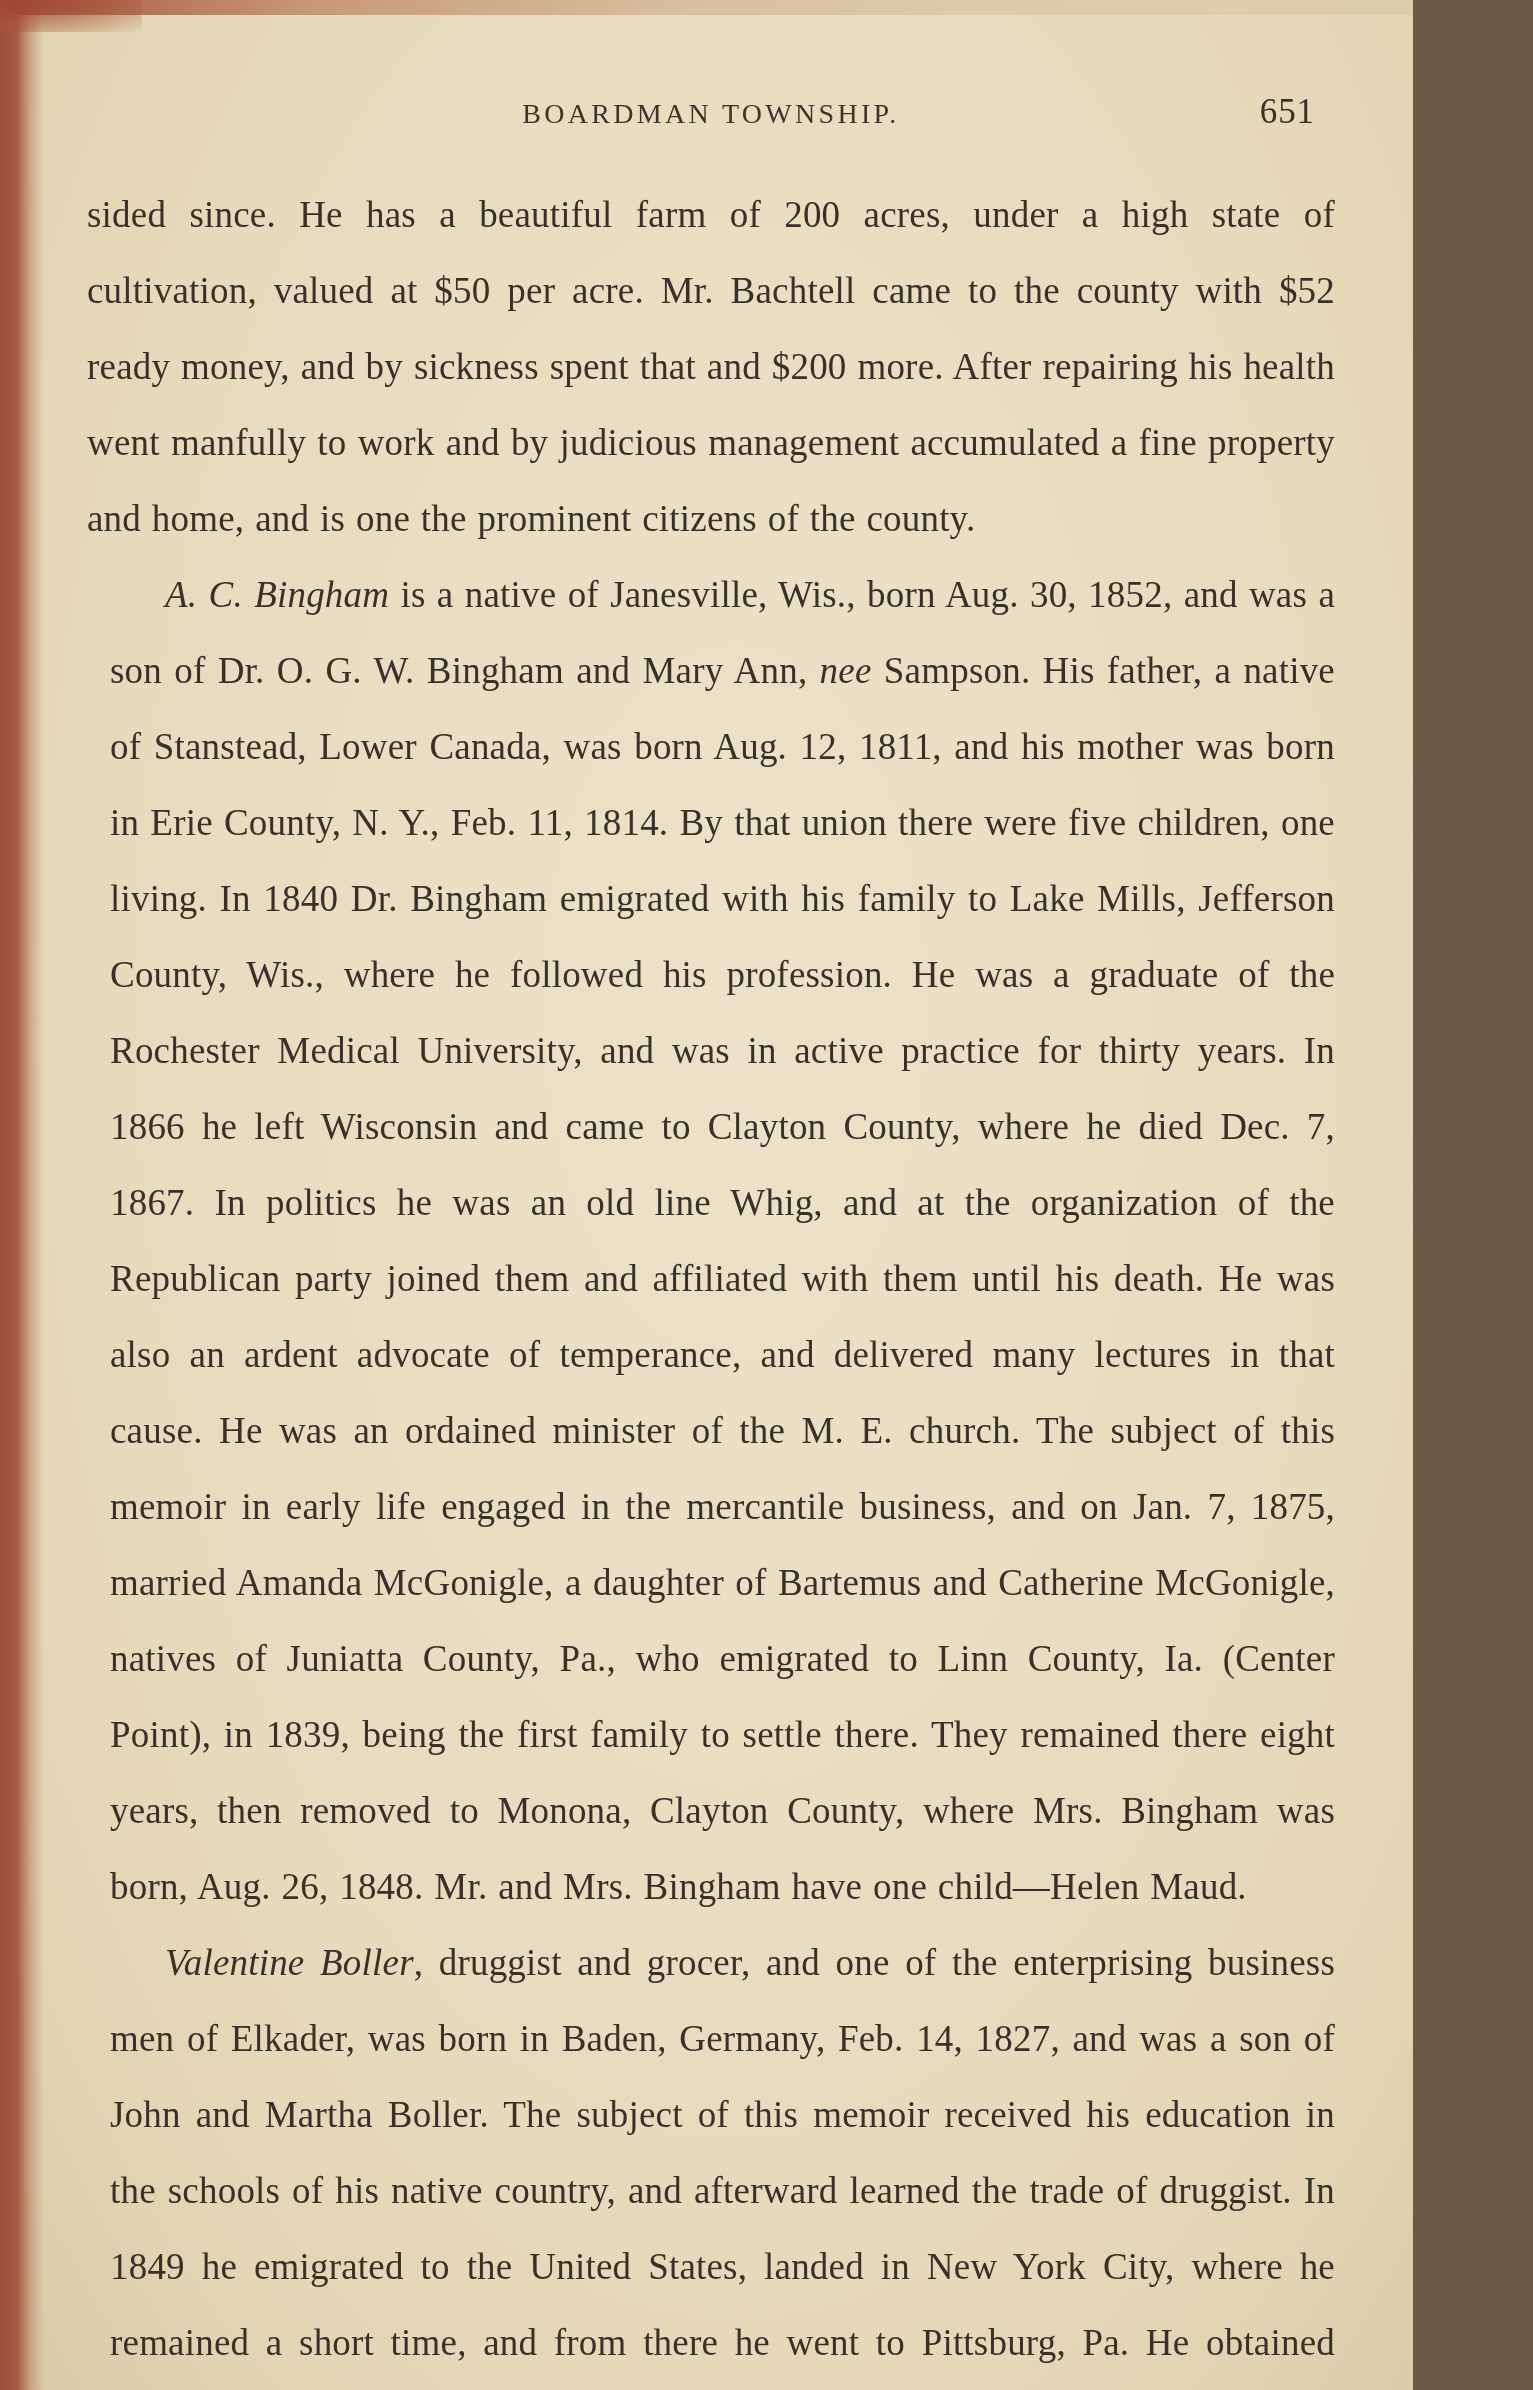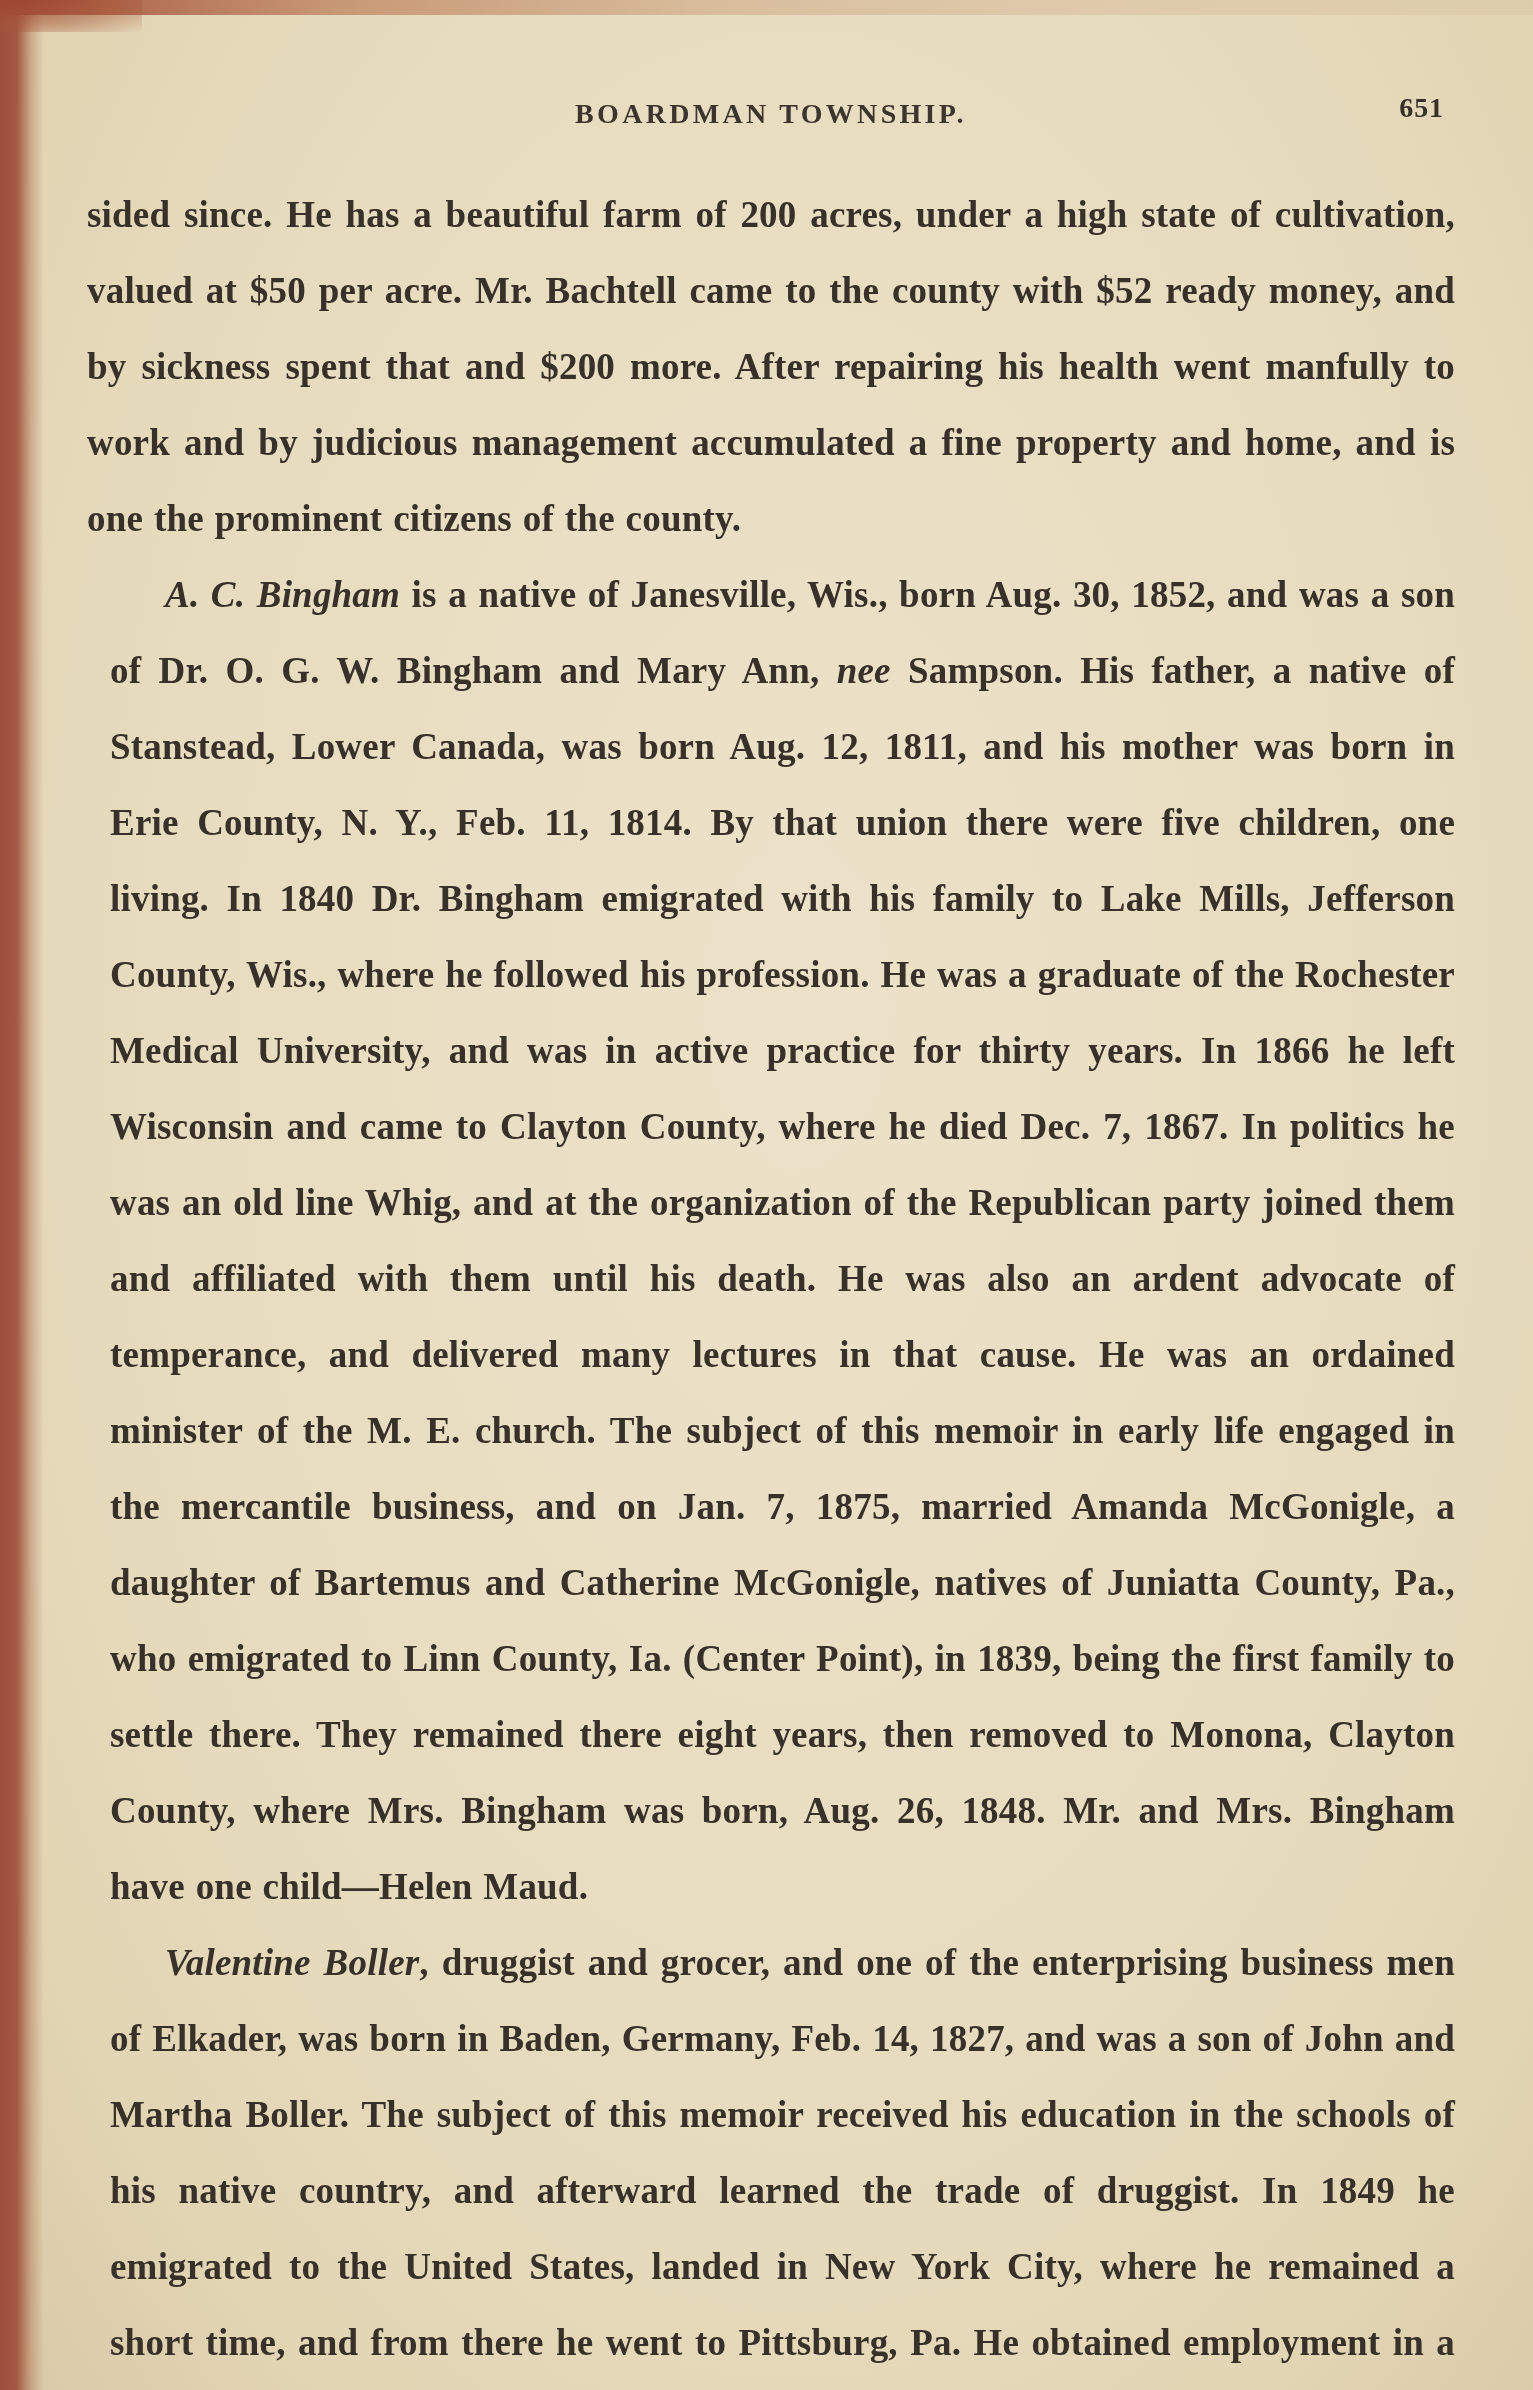--- a/index.html
+++ b/index.html
@@ -2,28 +2,27 @@
 <html style="font-size:15px"><head>
 <meta charset="utf-8">
 <style>
   html, body {
     margin: 0;
     padding: 0;
     background: #6b5a48;
   }
   .page {
     position: relative;
-    width: 1533px;
+    width: 1413px;
     height: 2390px;
     overflow: hidden;
     background:
       radial-gradient(ellipse at 52% 42%, #ece2c9 0%, #e7dcbf 55%, #e2d5b4 82%, #d8c9a6 100%);
     font-family: "Liberation Serif", "DejaVu Serif", serif;
     color: #38312a;
-    font-weight: bold;
   }
   
   .edge-left {
     position: absolute;
     left: 0; top: 0; bottom: 0;
     width: 44px;
     background: linear-gradient(to right,
       #9c4f3d 0%,
       #a55942 38%,
       rgba(178, 116, 82, 0.45) 70%,
@@ -66,23 +65,23 @@
   }
   .running-title {
     display: block;
     text-align: center;
     font-size: 28px;
     letter-spacing: 3.3px;
     color: #3c352d;
   }
   .page-number {
     position: absolute;
-    right: 11px;
+    right: 20px;
     top: -5.7px;
-    font-size: 28px;
+    font-size: 35px;
     letter-spacing: 0.9px;
     color: #38312a;
   }
   .body-text {
     font-size: 37px;
     line-height: 76px;
     text-align: justify;
     letter-spacing: 0.2px;
     word-spacing: 1.4px;
   }

